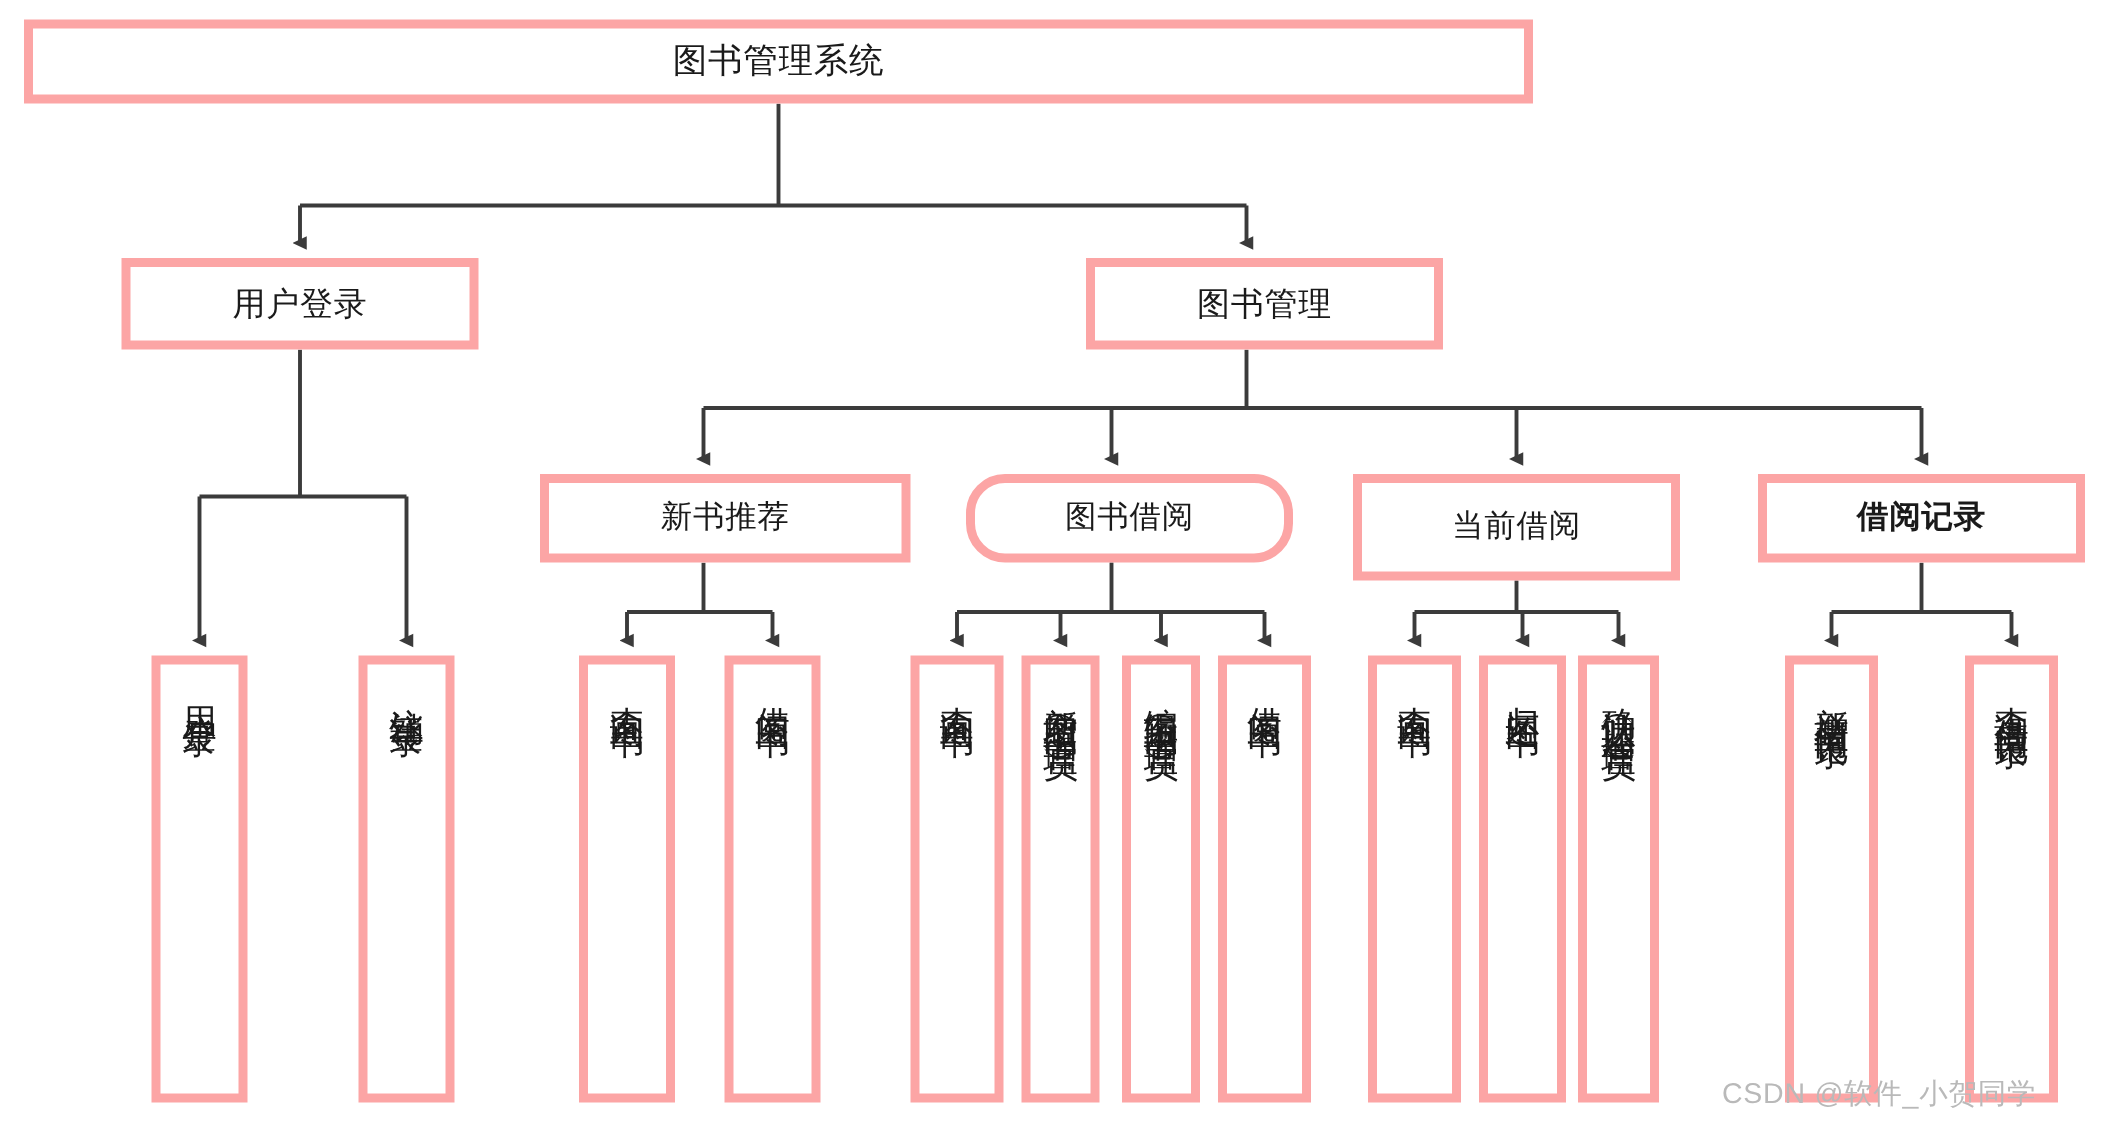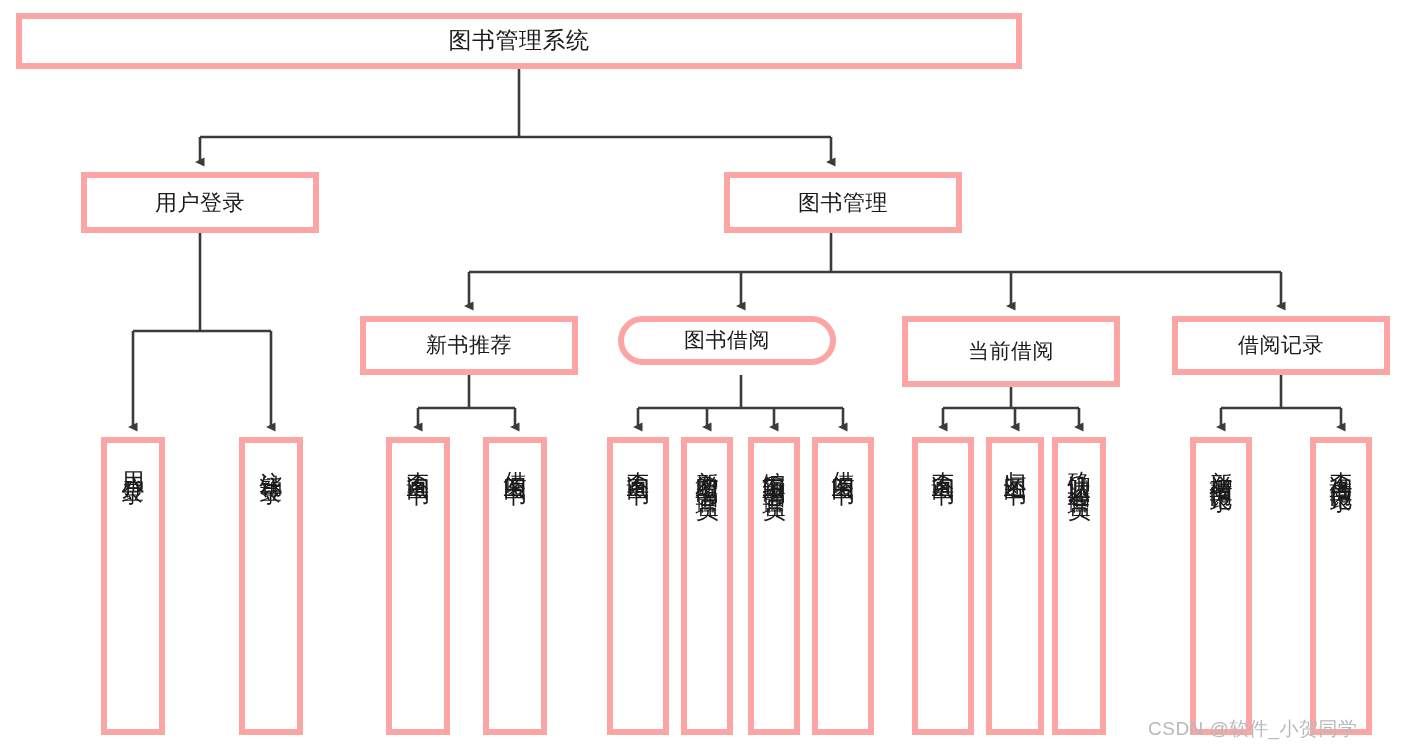--- a/index.html
+++ b/index.html
@@ -124,30 +124,30 @@
     <span class="label">图书管理系统</span>
   </div>
 
   <div class="node node-l2" style="left:81px; top:172px; width:238px; height:61px;">
     <span class="label">用户登录</span>
   </div>
   <div class="node node-l2" style="left:712px; top:172px; width:238px; height:61px;margin-left:12px;">
     <span class="label">图书管理</span>
   </div>
 
-  <div class="node node-l3" style="left:360px; top:316px; width:218px; height:59px;">
+  <div class="node node-l3" style="left:360px; top:316px; width:247px; height:59px;">
     <span class="label">新书推荐</span>
   </div>
-  <div class="node node-l3" style="left:618px; top:316px; width:218px; height:49px;border-radius:26px;">
+  <div class="node node-l3" style="left:644px; top:316px; width:218px; height:59px;border-radius:26px;">
     <span class="label">图书借阅</span>
   </div>
   <div class="node node-l3" style="left:902px; top:316px; width:218px; height:71px;">
     <span class="label">当前借阅</span>
   </div>
-  <div class="node node-l3" style="left:1172px; top:316px; width:218px; height:59px;">
+  <div class="node node-l3" style="left:1172px; top:316px; width:218px; height:59px;font-weight:bold;">
     <span class="label">借阅记录</span>
   </div>
 
   <div class="node node-leaf" style="left:101px; top:437px; width:64px; height:298px;">
     <span class="label">用户登录</span>
   </div>
   <div class="node node-leaf" style="left:239px; top:437px; width:64px; height:298px;">
     <span class="label">注销登录</span>
   </div>
 

